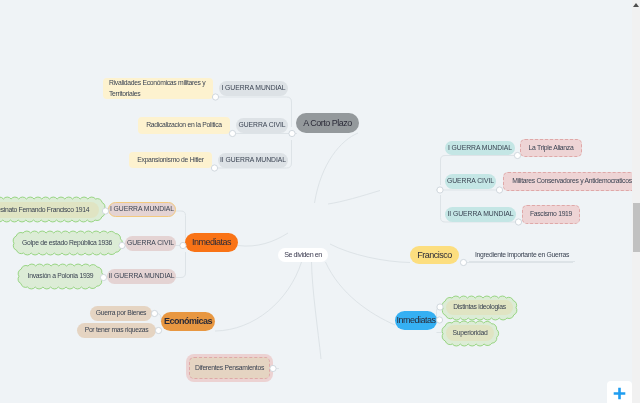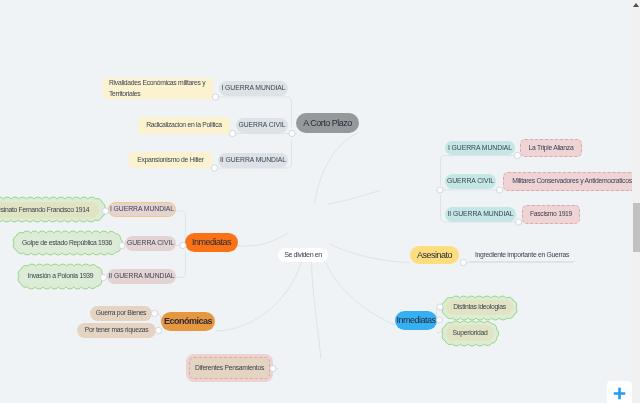--- a/index.html
+++ b/index.html
@@ -111,21 +111,21 @@
   <div class="node pill b1 c-inmed" style="left:185px;top:233px;width:53px;height:19px">Inmediatas</div>
   <div class="node pill t2 tpink tsel" style="left:108px;top:202px;width:68px;height:15px">I GUERRA MUNDIAL</div>
   <div class="node pill t2 tpink" style="left:125px;top:236px;width:51px;height:15px">GUERRA CIVIL</div>
   <div class="node pill t2 tpink" style="left:107px;top:269px;width:69px;height:15px">II GUERRA MUNDIAL</div>
   <div class="node pill l3 cin" style="left:-20px;top:202px;width:119px;height:16px">Asesinato Fernando Francisco 1914</div>
   <div class="node pill l3 cgrn" style="left:17px;top:235.5px;width:100px;height:15px">Golpe de estado República 1936</div>
   <div class="node pill l3 cgrn" style="left:23px;top:268.5px;width:75px;height:15px">Invasión a Polonia 1939</div>
   <div class="node pill b1 c-econ" style="left:161px;top:312px;width:54px;height:19px">Económicas</div>
   <div class="node l3 ltan" style="left:90px;top:306px;width:62px;height:15px">Guerra por Bienes</div>
   <div class="node l3 ltan" style="left:77px;top:323px;width:79px;height:15px">Por tener mas riquezas</div>
-  <div class="node pill b1 c-relig" style="left:410px;top:246px;width:49px;height:18px">Asesinato</div>
+  <div class="node pill b1 c-relig" style="left:410px;top:246px;width:49px;height:18px">Francisco</div>
   <div class="node l3 lbranch" style="left:469px;top:250px;width:106px;height:12px">Ingrediente importante en Guerras</div>
   <div class="node pill b1 c-polit" style="left:395px;top:311px;width:42px;height:19px">Inmediatas</div>
   <div class="node pill l3 cin" style="left:446px;top:300px;width:67px;height:15px">Distintas ideologias</div>
   <div class="node pill l3 cin" style="left:446px;top:325px;width:48px;height:16px">Superioridad</div>
   <div class="node l3 lpink2" style="left:189px;top:357px;width:81px;height:22px">Diferentes Pensamientos</div>
 
   <svg class="layer" id="knobs" viewBox="0 0 632 403">
     <circle cx="215.5" cy="97" r="3.1" fill="#ffffff" stroke="#ccd4da" stroke-width="0.9"></circle>
     <circle cx="232.5" cy="133.5" r="3.1" fill="#ffffff" stroke="#ccd4da" stroke-width="0.9"></circle>
     <circle cx="214.5" cy="168" r="3.1" fill="#ffffff" stroke="#ccd4da" stroke-width="0.9"></circle>

